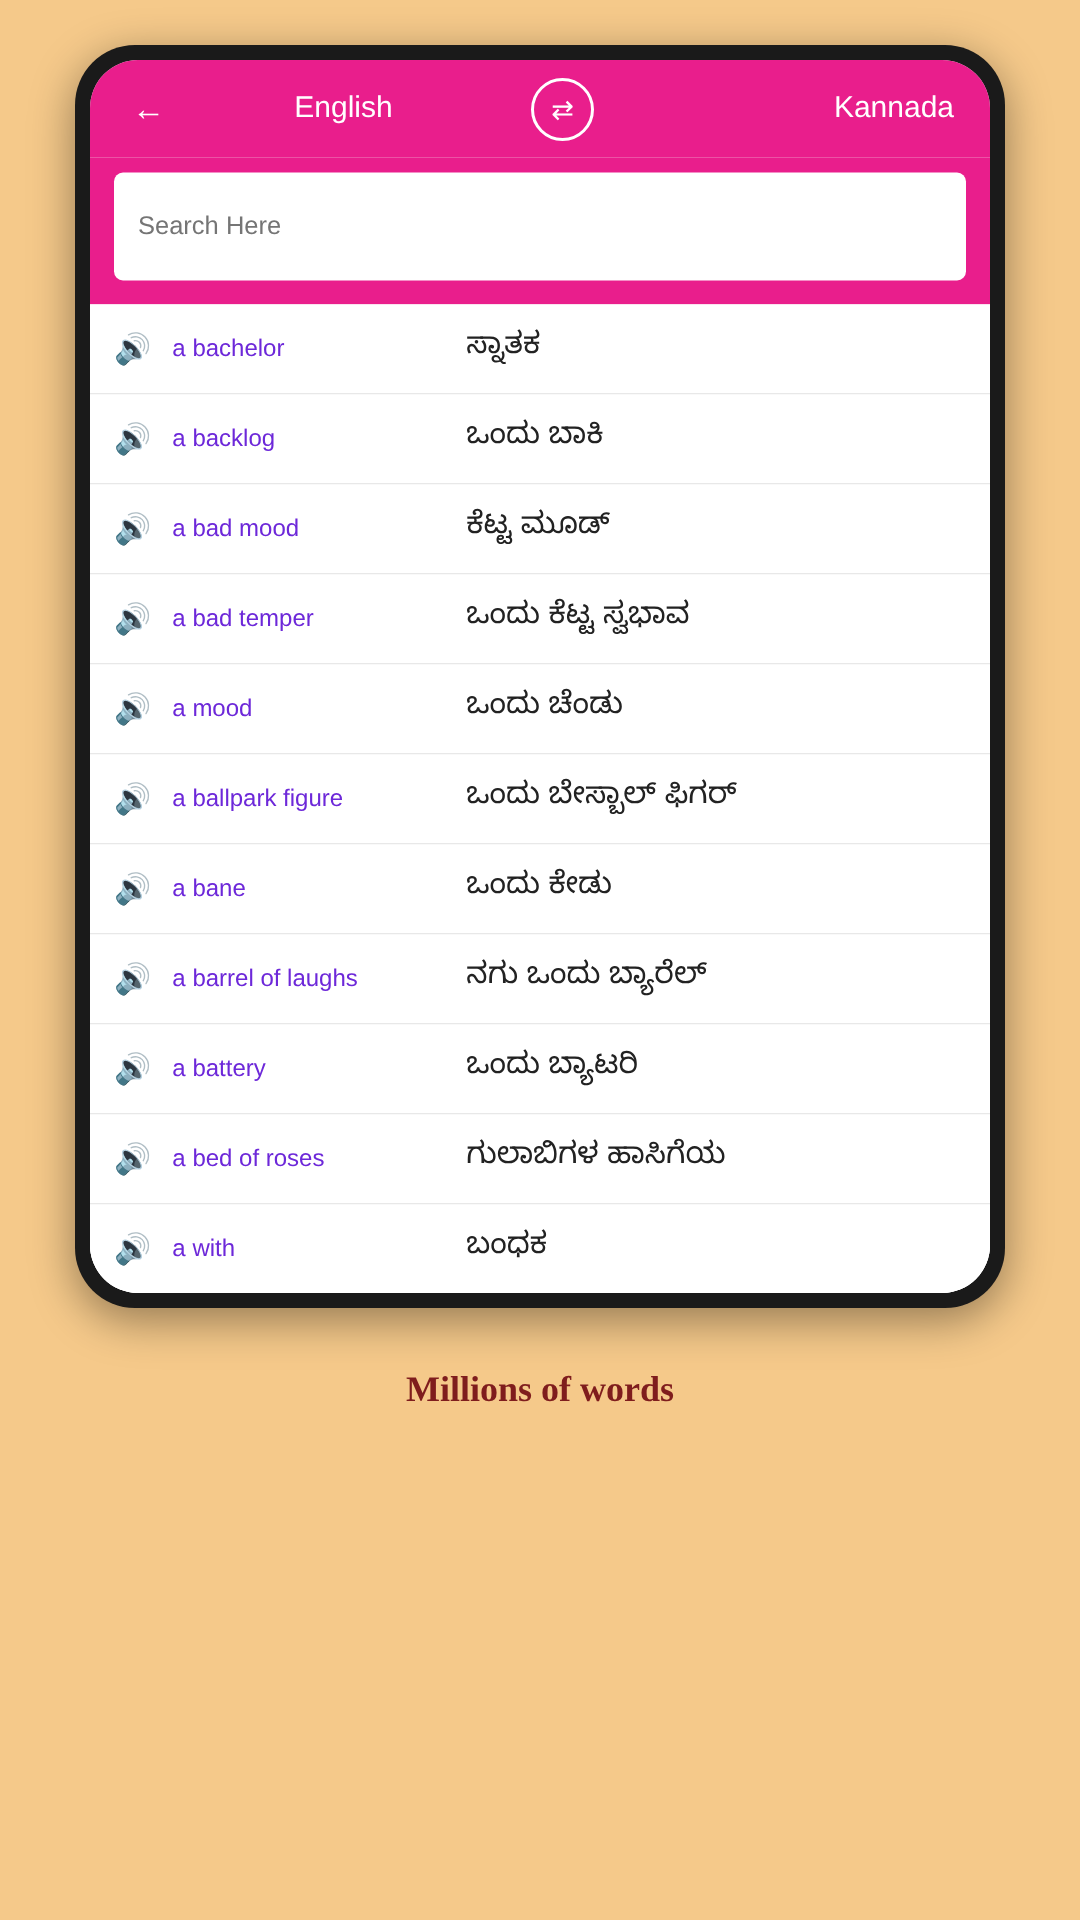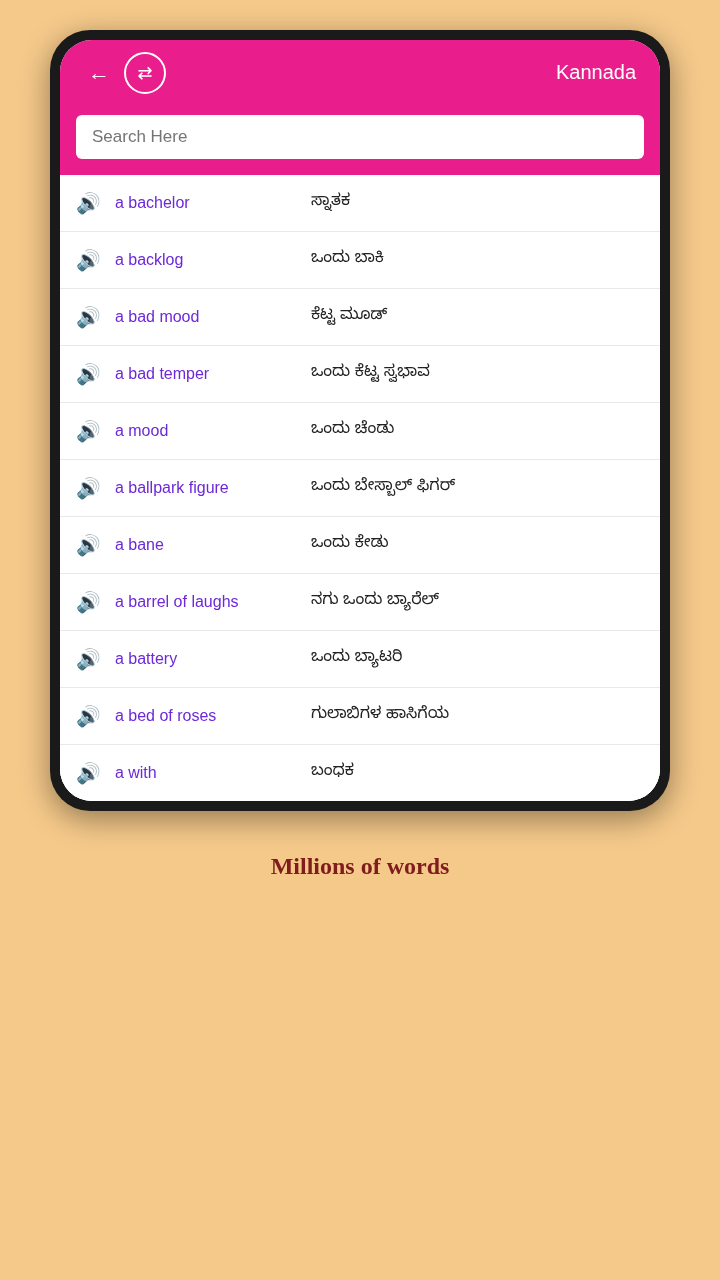--- a/index.html
+++ b/index.html
@@ -80,21 +80,21 @@
 
     
     .search-bar {
       background: #e91e8c;
       padding: 10px 16px 16px;
     }
 
     .search-input-wrap {
       background: white;
       border-radius: 6px;
-      padding: 12px 16px;
+      padding: 26px 16px;
       display: flex;
       align-items: center;
     }
 
     .search-input {
       border: none;
       outline: none;
       font-size: 17px;
       color: #999;
       width: 100%;
@@ -131,21 +131,21 @@
     }
 
     .word-english {
       font-size: 16px;
       color: #6d28d9;
       flex: 0 0 auto;
       min-width: 180px;
     }
 
     .word-kannada {
-      font-size: 16px;
+      font-size: 20px;
       color: #222;
       margin-left: 16px;
       font-family: 'Noto Sans Kannada', Arial, sans-serif;
     }
 
     
     .bottom-text {
       margin-top: 40px;
       text-align: center;
       padding-bottom: 40px;
@@ -160,20 +160,21 @@
     }
   </style>
 </head>
 <body>
 
 <div class="phone-container">
   <div class="phone-screen">
 
     <div class="header">
       <div class="back-btn">←</div>
+      <div class="header-lang">English</div>
       <div class="swap-btn">⇄</div>
       <div class="header-lang-right">Kannada</div>
     </div>
 
     <div class="search-bar">
       <div class="search-input-wrap">
         <input class="search-input" type="text" placeholder="Search Here" style="">
       </div>
     </div>
 

